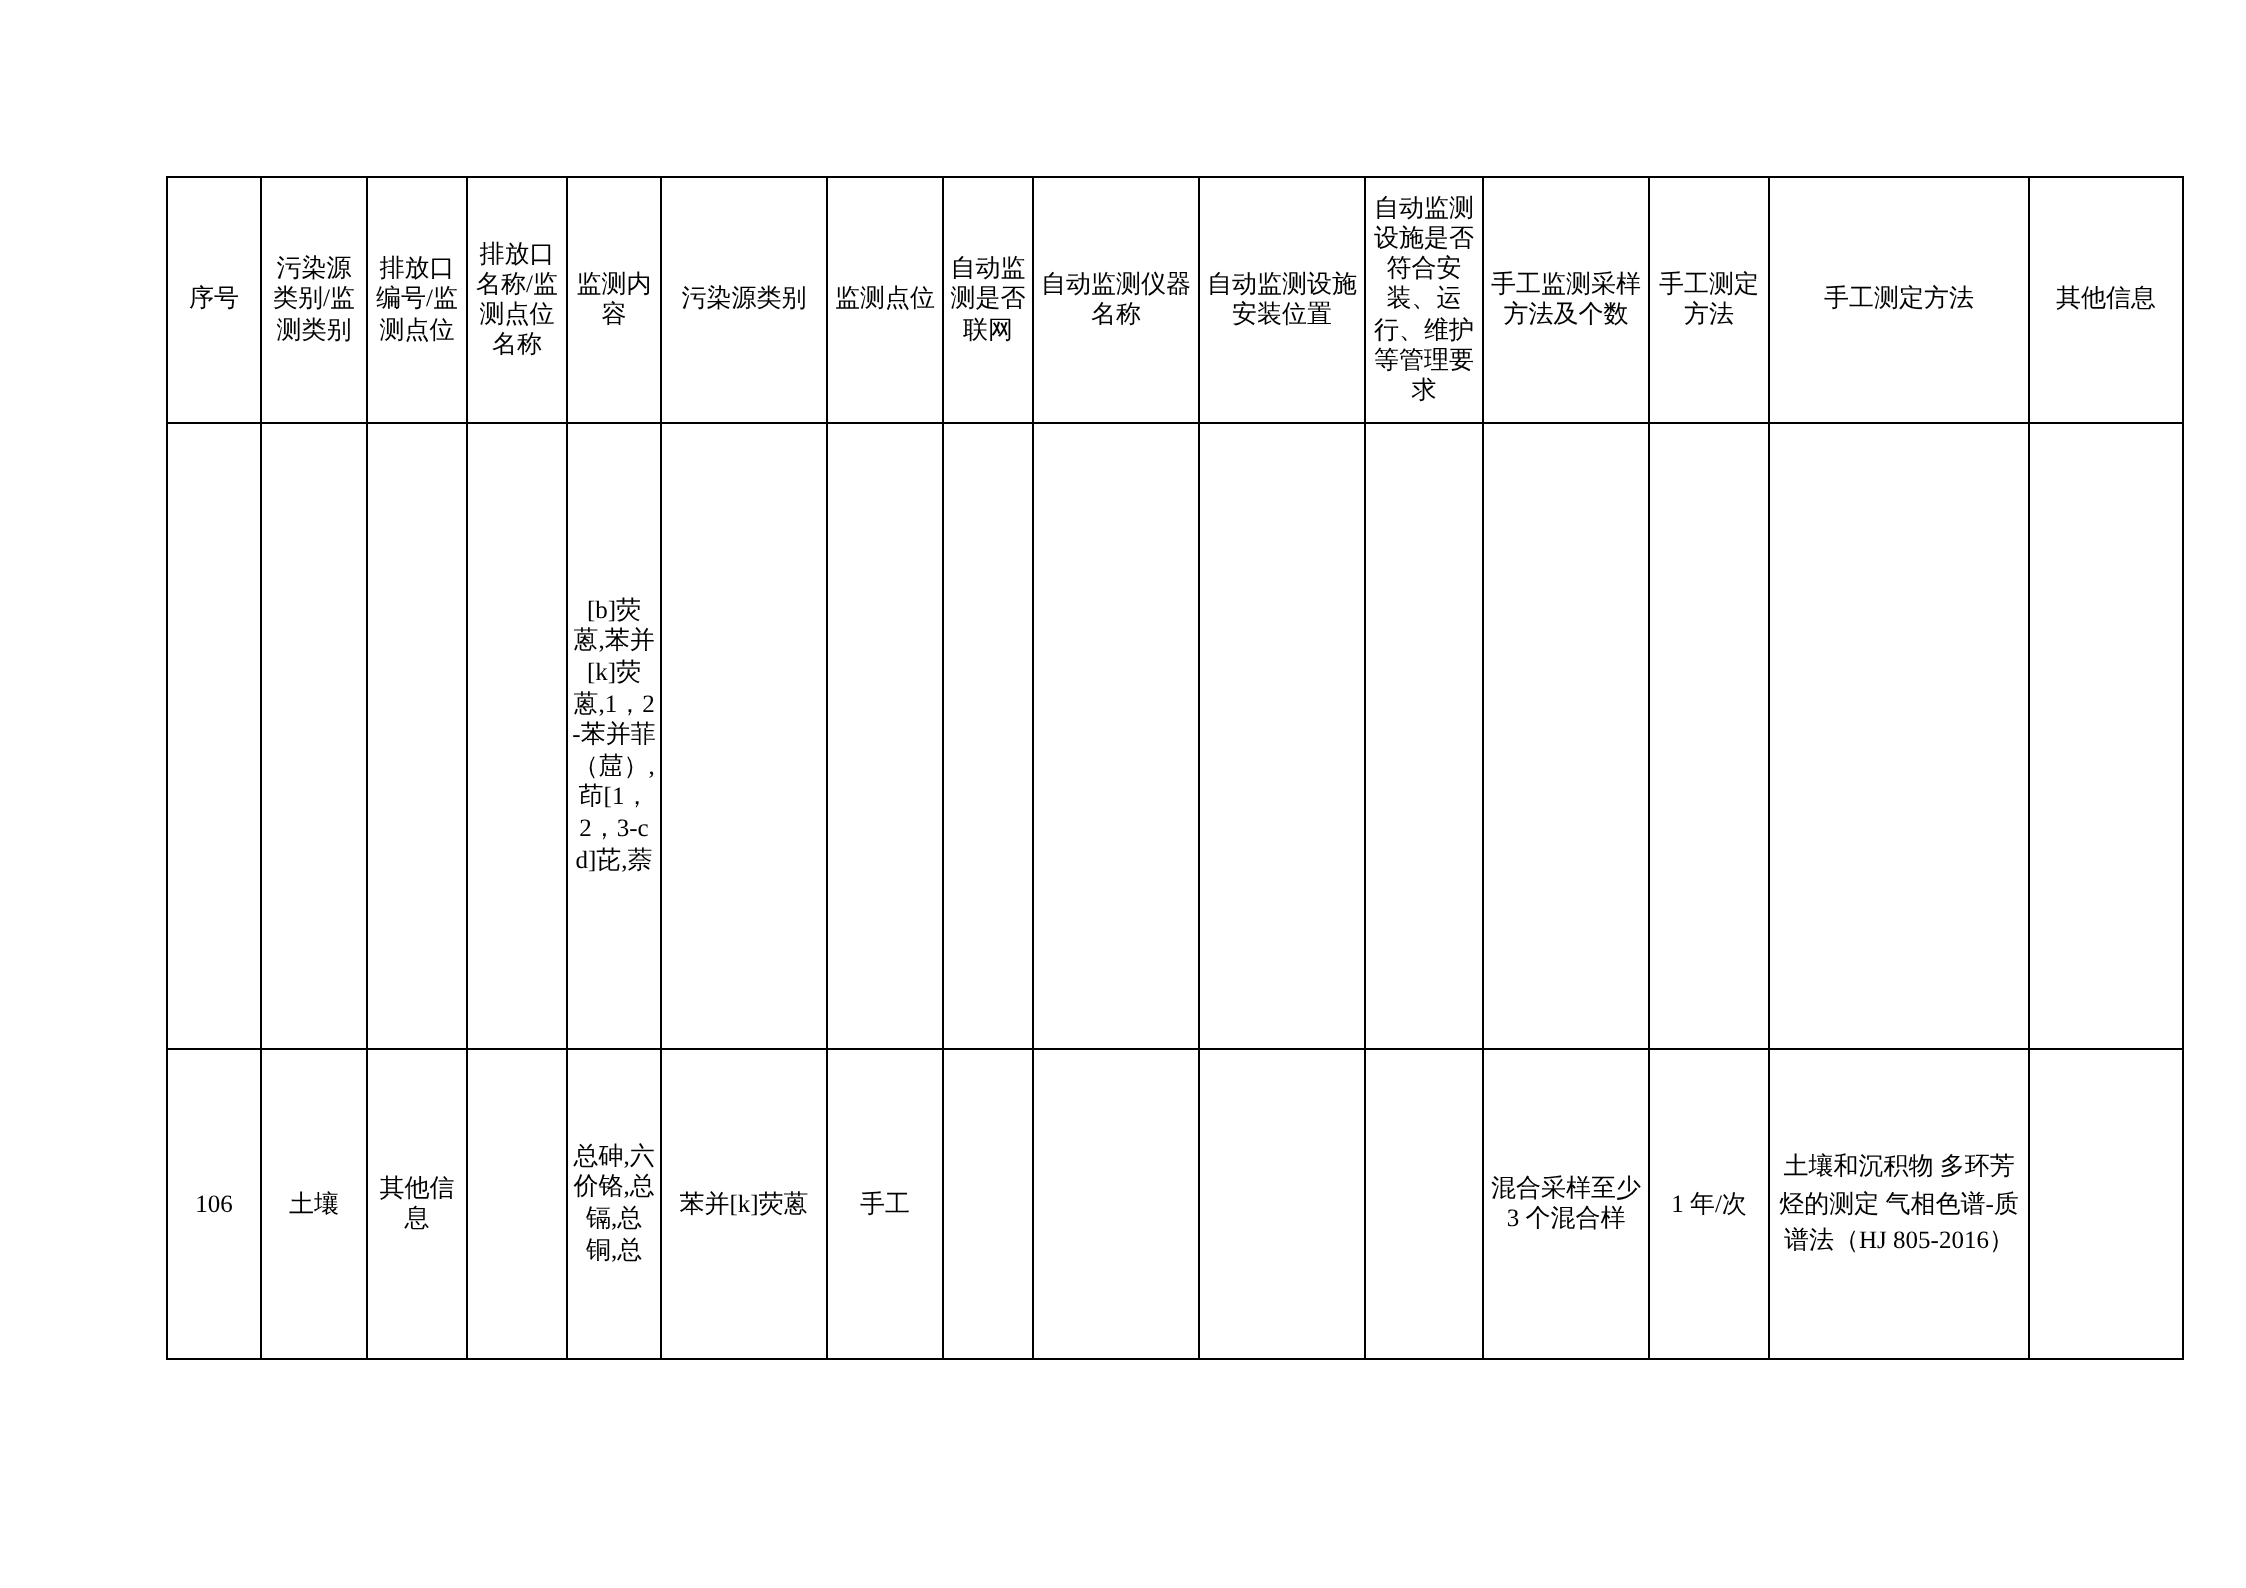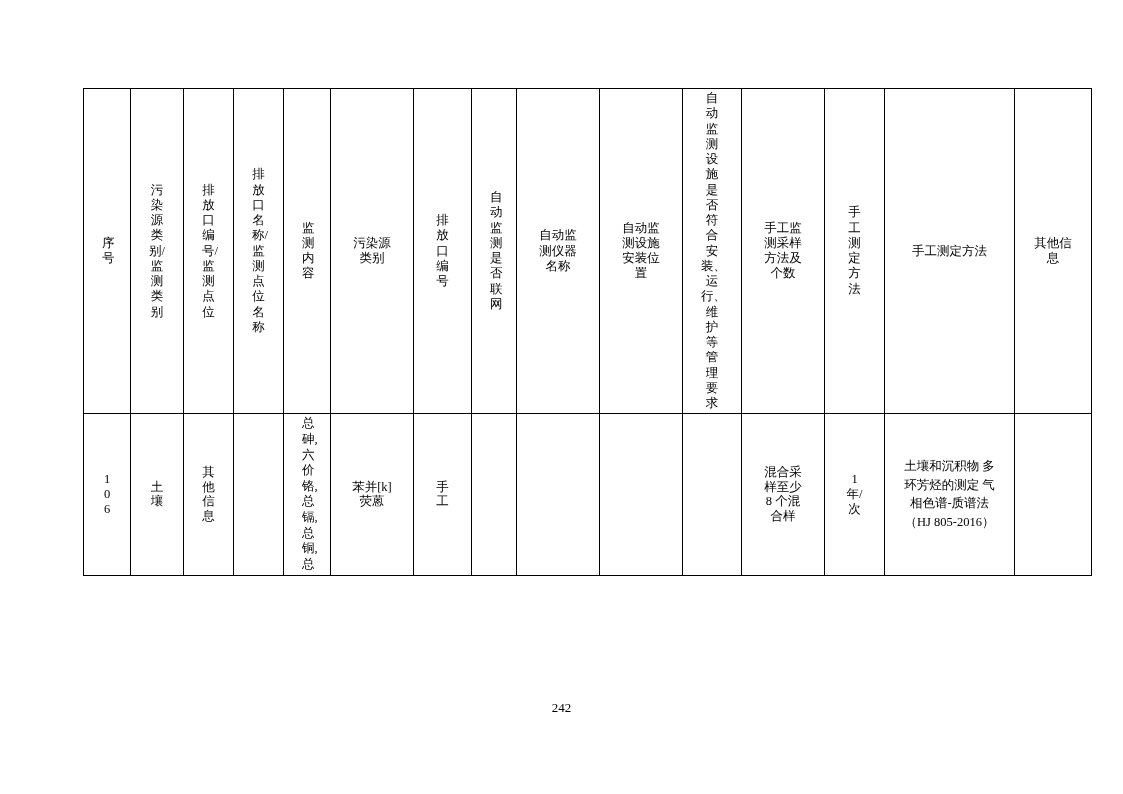--- a/index.html
+++ b/index.html
@@ -31,21 +31,21 @@
   table.monitor-table {
     border-collapse: collapse;
     table-layout: fixed;
     width: 958px;
     font-size: 12.5px;
     line-height: 1.18;
   }
   table.monitor-table td,
   table.monitor-table th {
     border: 1px solid #000000;
-    padding: 2px 18px;
+    padding: 2px 2px;
     text-align: center;
     vertical-align: middle;
     font-weight: normal;
     word-break: break-all;
   }
   thead td {
     height: 118px;
     padding: 3px 2px;
     line-height: 1.22;
   }
@@ -112,48 +112,64 @@
           <col class="c14">
       </colgroup>
       <thead>
         <tr>
           <td>序号</td>
           <td>污染源类别/监测类别</td>
           <td>排放口编号/监测点位</td>
           <td>排放口名称/监测点位名称</td>
           <td>监测内容</td>
           <td>污染源类别</td>
-          <td>排放口编号</td>
+          <td>监测点位</td>
           <td>自动监测是否联网</td>
           <td>自动监测仪器名称</td>
           <td>自动监测设施安装位置</td>
           <td>自动监测设施是否符合安装、运行、维护等管理要求</td>
           <td>手工监测采样方法及个数</td>
           <td>手工测定方法</td>
           <td>手工测定方法</td>
           <td>其他信息</td>
         </tr>
       </thead>
       <tbody>
+        <tr class="row-tall">
+          <td></td>
+          <td></td>
+          <td></td>
+          <td></td>
+          <td class="cell-narrow-text">[b]荧蒽,苯并[k]荧蒽,1，2-苯并菲（䓛）,茚[1，2，3-cd]芘,萘</td>
+          <td></td>
+          <td></td>
+          <td></td>
+          <td></td>
+          <td></td>
+          <td></td>
+          <td></td>
+          <td></td>
+          <td class="method-cell"></td>
+          <td></td>
+        </tr>
         <tr class="row-data">
           <td>106</td>
           <td>土壤</td>
           <td>其他信息</td>
           <td></td>
           <td class="cell-narrow-text">总砷,六价铬,总镉,总铜,总</td>
           <td>苯并[k]荧蒽</td>
           <td>手工</td>
           <td></td>
           <td></td>
           <td></td>
           <td></td>
-          <td>混合采样至少 8 个混合样</td>
+          <td>混合采样至少 3 个混合样</td>
           <td>1 年/次</td>
           <td class="method-cell">土壤和沉积物  多环芳烃的测定  气相色谱-质谱法（HJ  805-2016）</td>
           <td></td>
         </tr>
       </tbody>
     </table>
   </div>
 
-  <div class="page-number">242</div>
 
 </div>
 
 </body></html>

